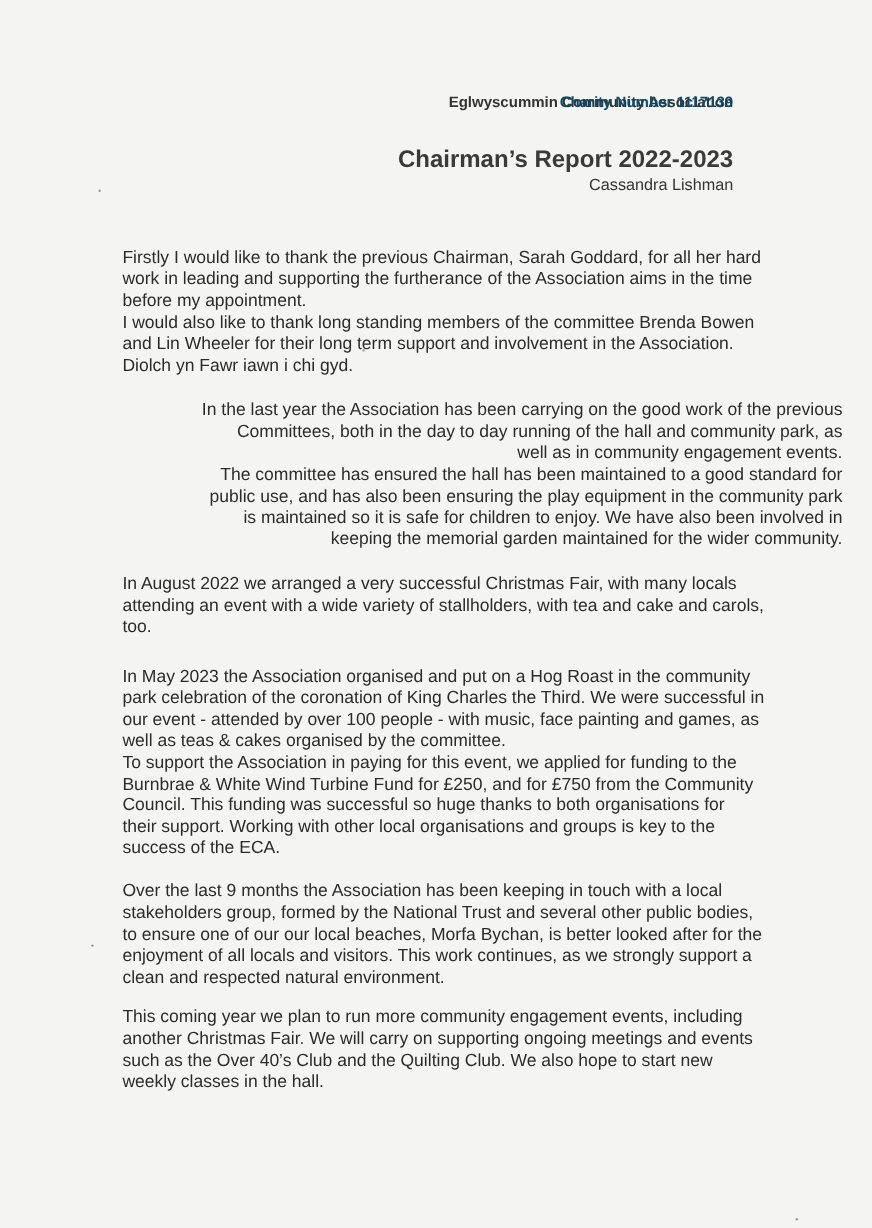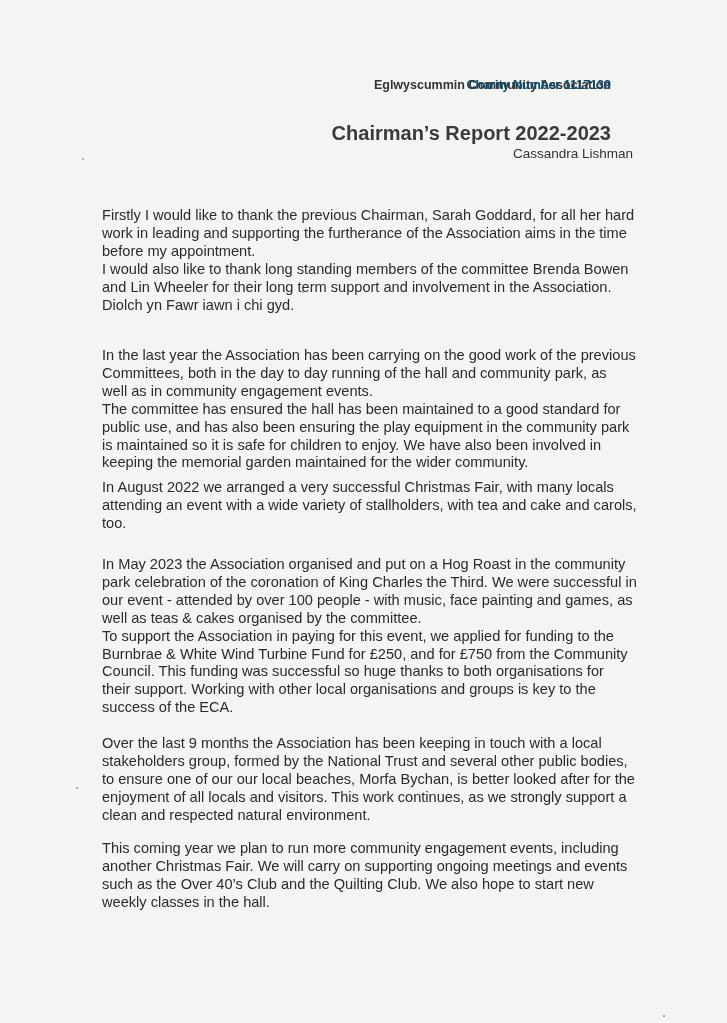--- a/index.html
+++ b/index.html
@@ -47,36 +47,35 @@
       font-weight: bold;
       font-size: 20px;
       line-height: 22px;
       color: #3a3a3a;
     }
     .author {
       top: 146px;
       font-size: 13.5px;
       line-height: 16px;
       color: #333;
-      margin-left: 22px;
     }
     .body-text {
       position: absolute;
       left: 85px;
       width: 600px;
       font-size: 14.6px;
       line-height: 17.9px;
       color: #2b2b2b;
     }
     .para {
       margin: 17px;
       white-space: pre-line;
     }
     #p1 { top: 190px; }
-    #p2 { top: 330px; }
+    #p2 { top: 317px; text-align: right; }
     #p3 { top: 462px; }
     #p4 { top: 539px; }
     #p5 { top: 718px; }
     #p6 { top: 823px; }
     #p7 { top: 912px; }
     .speck {
       position: absolute;
       width: 2px; height: 2px;
       background: #999;
       border-radius: 50%;

